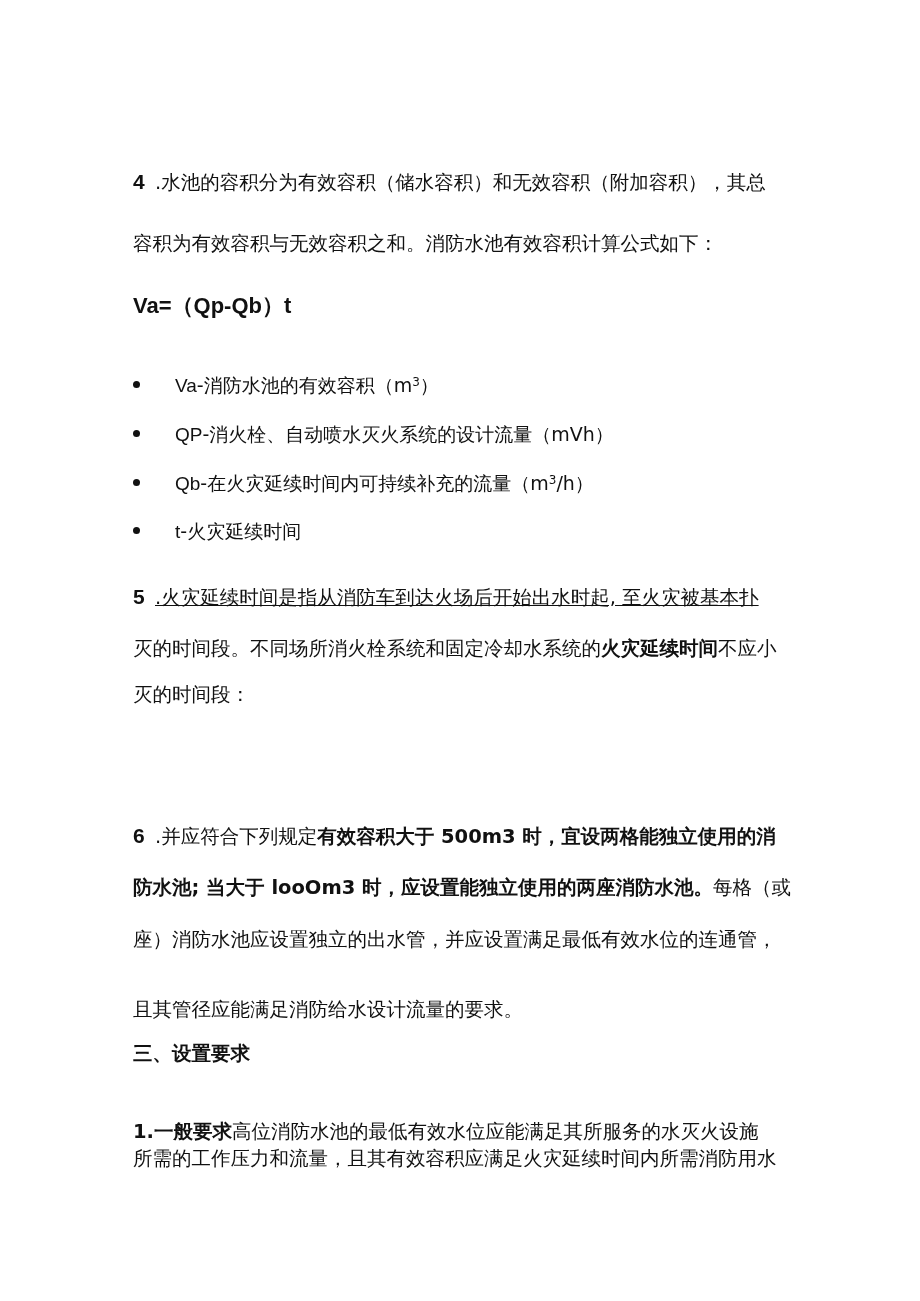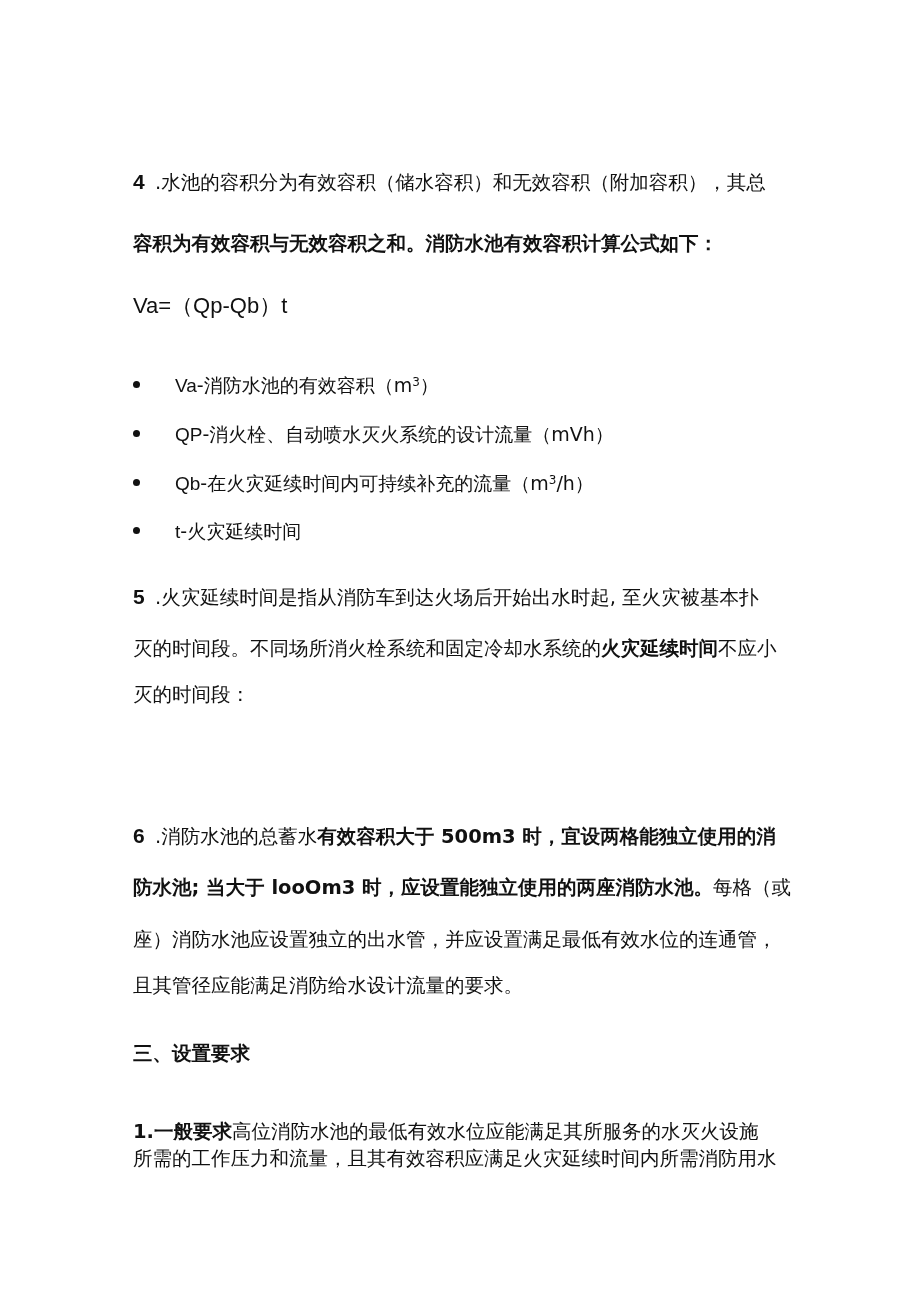--- a/index.html
+++ b/index.html
@@ -40,21 +40,21 @@
       width: 22px;
     }
     .dot {
       font-weight: bold;
     }
     .formula {
       position: absolute;
       left: 133px;
       top: 244px;
       font-family: "Liberation Sans", sans-serif;
-      font-weight: normal;
+      font-weight: bold;
       font-size: 22px;
       line-height: 28px;
       white-space: nowrap;
     }
     .bullet-row {
       position: absolute;
       left: 133px;
       height: 26px;
       line-height: 26px;
       white-space: nowrap;
@@ -88,21 +88,21 @@
     }
   </style>
 </head>
 <body>
 
 <div class="page">
 
   <div class="line" style="top:121px;">
     <span class="num">4</span><span class="dot" style="font-weight:normal;">.水池的容积分为有效容积（储水容积）和无效容积（附加容积），其总</span>
   </div>
-  <div class="line" style="top:183px;font-weight:bold;">
+  <div class="line" style="top:183px;">
     <span>容积为有效容积与无效容积之和。消防水池有效容积计算公式如下：</span>
   </div>
 
   <div class="formula">Va=（Qp-Qb）t</div>
 
   <div class="bullet-row" style="top:324px;">
     <span class="bullet-dot"></span>
     <span class="bullet-text">
       <span class="latin">Va</span><span>-消防水池的有效容积（m</span><sup>3</sup><span>）</span>
     </span>
@@ -119,40 +119,40 @@
       <span class="latin">Qb</span><span>-在火灾延续时间内可持续补充的流量（m</span><sup>3</sup><span>/h）</span>
     </span>
   </div>
   <div class="bullet-row" style="top:470px;">
     <span class="bullet-dot"></span>
     <span class="bullet-text">
       <span class="latin">t</span><span>-火灾延续时间</span>
     </span>
   </div>
 
-  <div class="line" style="top:536px;">
+  <div class="line" style="top:536px;text-decoration:underline;">
     <span class="num">5</span><span>.火灾延续时间是指从消防车到达火场后开始出水时起, 至火灾被基本扑</span>
   </div>
   <div class="line" style="top:588px;">
     <span>灭的时间段。不同场所消火栓系统和固定冷却水系统的</span><span class="b">火灾延续时间</span><span>不应小</span>
   </div>
   <div class="line" style="top:634px;">
     <span>灭的时间段：</span>
   </div>
 
   <div class="line" style="top:775px;">
-    <span class="num">6</span><span>.消防水池的总蓄水</span><span class="b">有效容积大于 500m3 时，宜设两格能独立使用的消</span>
+    <span class="num">6</span><span>.并应符合下列规定</span><span class="b">有效容积大于 500m3 时，宜设两格能独立使用的消</span>
   </div>
   <div class="line" style="top:827px;">
     <span class="b">防水池; 当大于 looOm3 时，应设置能独立使用的两座消防水池。</span><span>每格（或</span>
   </div>
   <div class="line" style="top:879px;">
     <span>座）消防水池应设置独立的出水管，并应设置满足最低有效水位的连通管，</span>
   </div>
-  <div class="line" style="top:925px;">
+  <div class="line" style="top:949px;">
     <span>且其管径应能满足消防给水设计流量的要求。</span>
   </div>
 
   <div class="heading" style="top:993px;">三、设置要求</div>
 
   <div class="line" style="top:1071px;">
     <span class="b">1.一般要求</span><span>高位消防水池的最低有效水位应能满足其所服务的水灭火设施</span>
   </div>
   <div class="line" style="top:1098px;">
     <span>所需的工作压力和流量，且其有效容积应满足火灾延续时间内所需消防用水</span>

